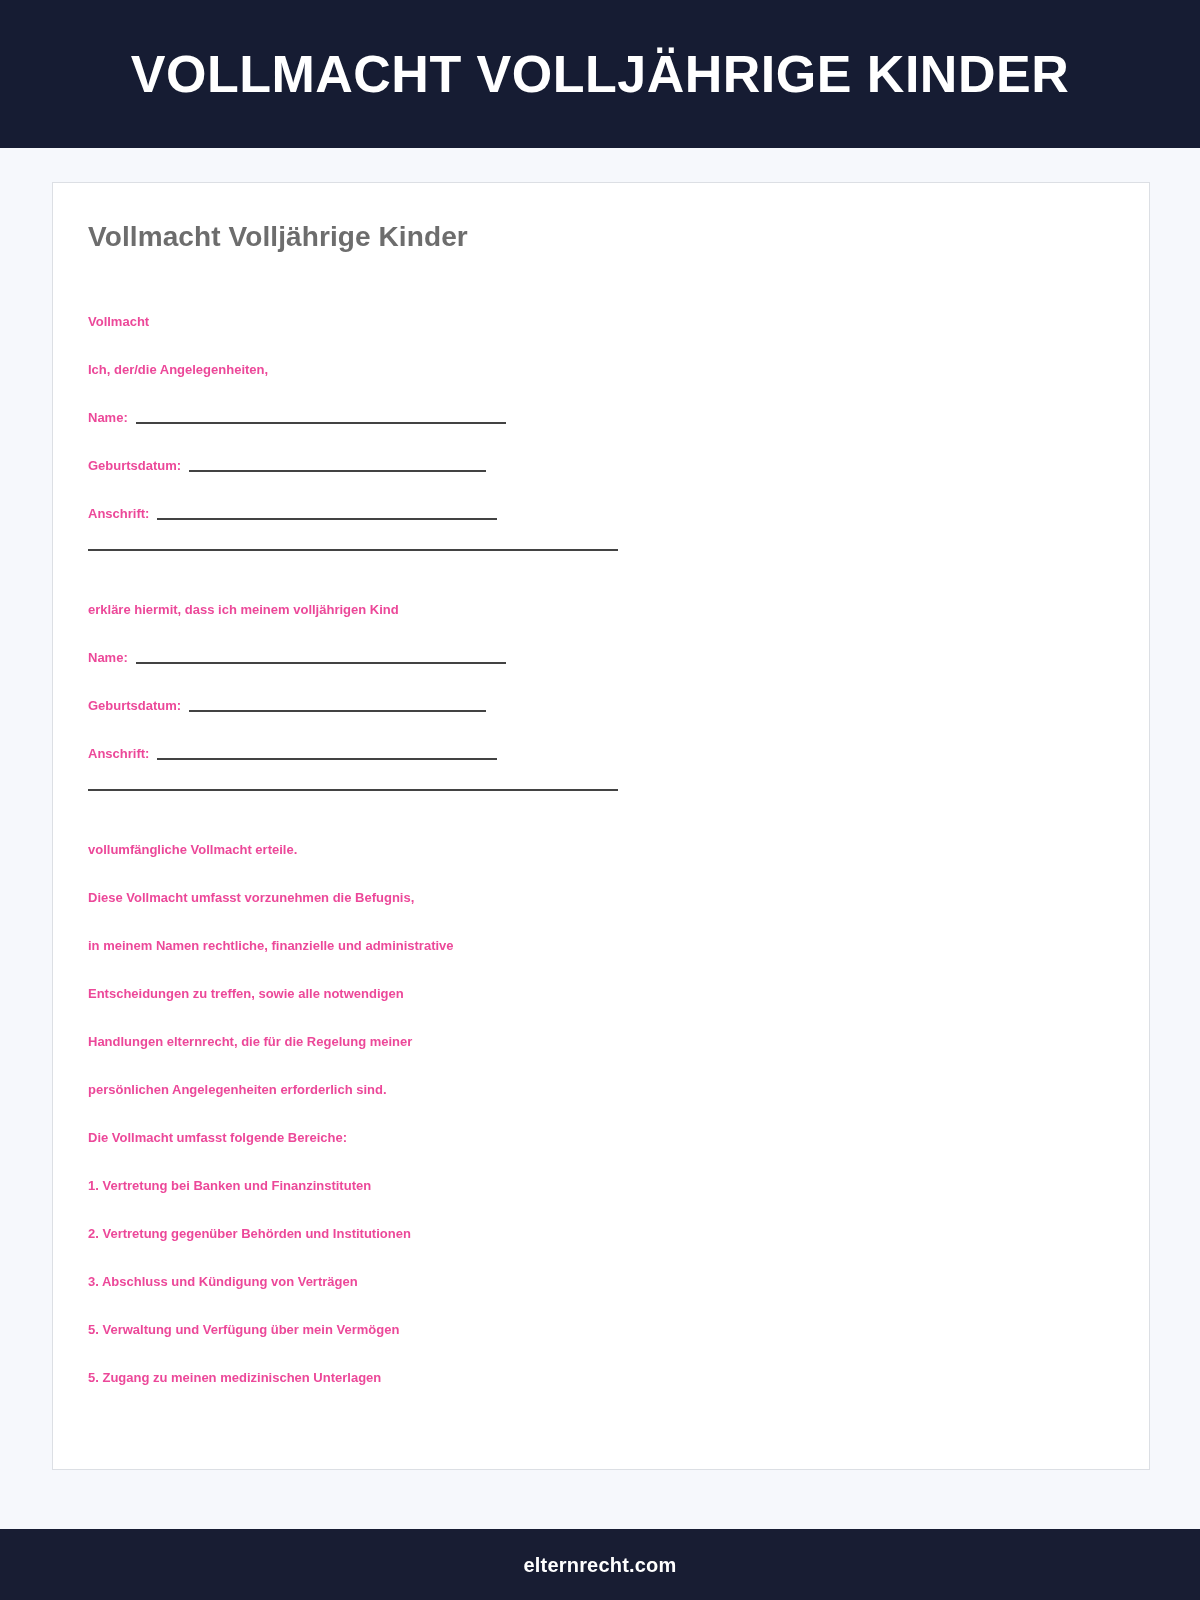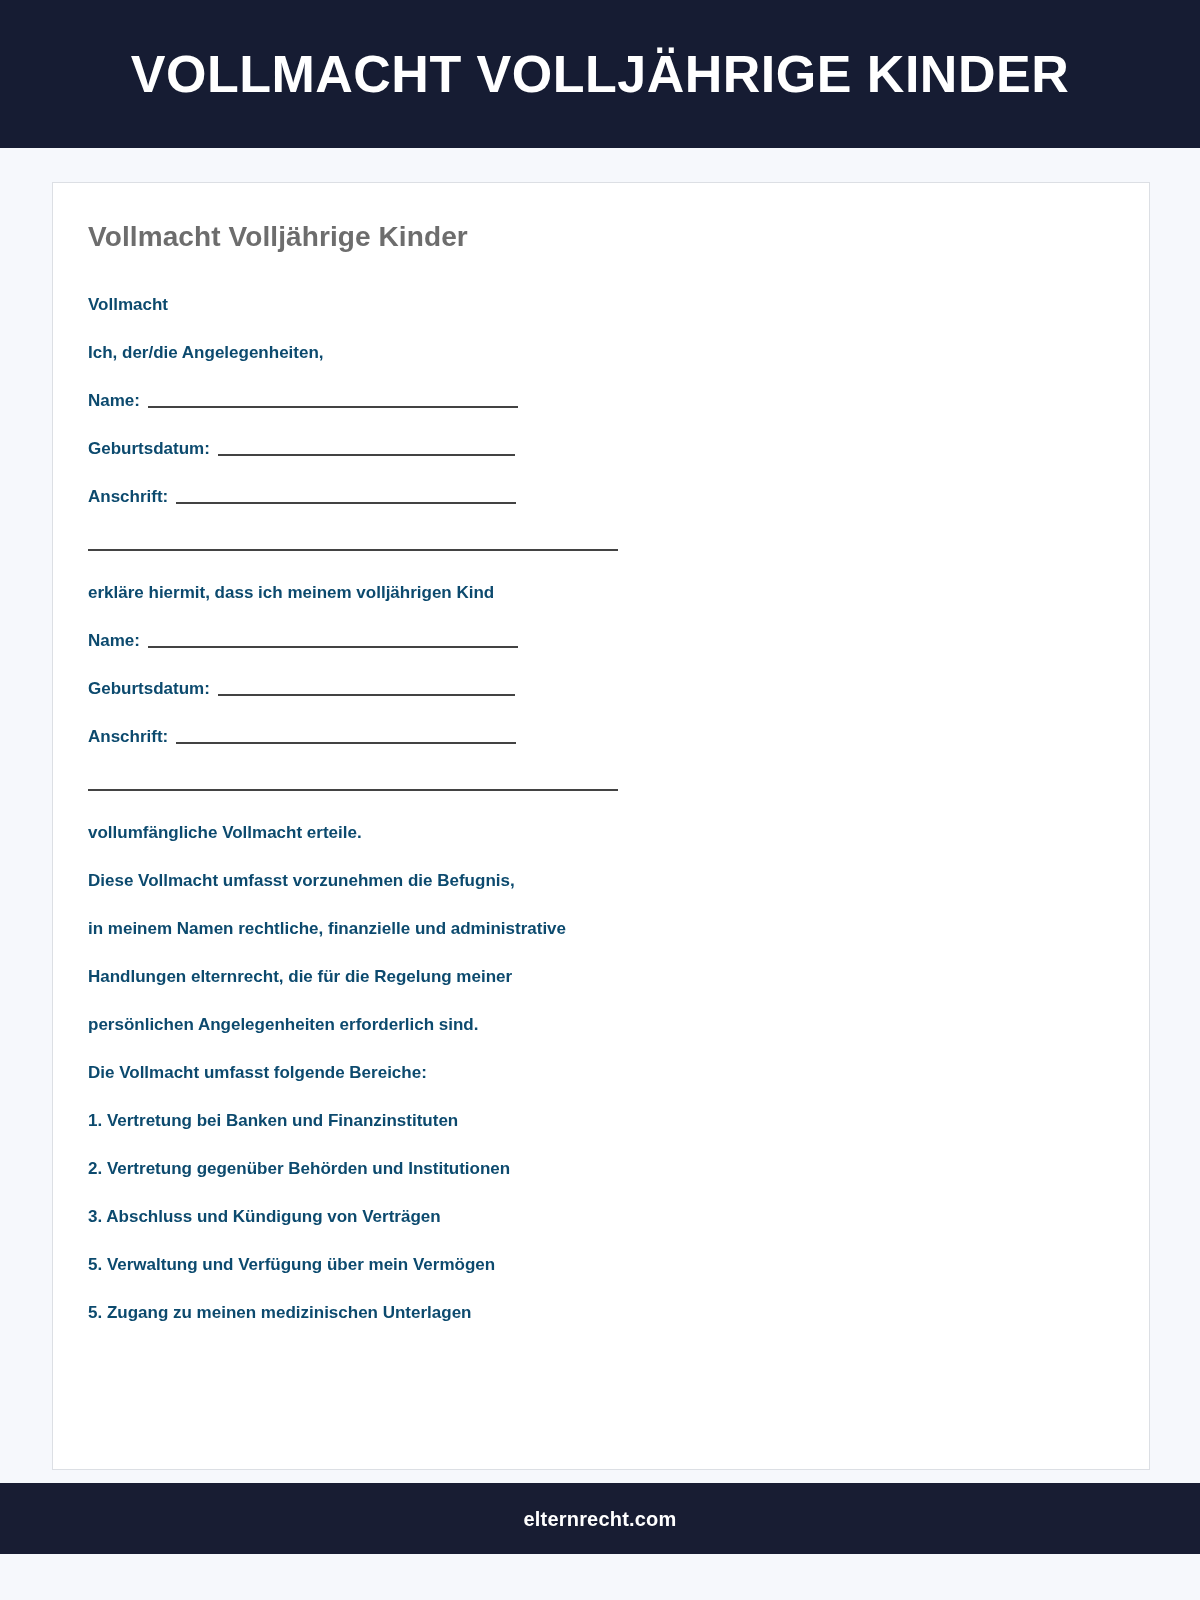--- a/index.html
+++ b/index.html
@@ -61,27 +61,27 @@
     padding: 0;
     letter-spacing: 0.1px;
   }
 
   .doc-body {
     margin: 0;
     padding: 0;
   }
 
   .line {
-    color: #0c4a6e;
-    font-size: 17px;
+    color: #ec4899;
+    font-size: 13px;
     font-weight: bold;
     line-height: 1;
     height: 48px;
     display: flex;
-    align-items: center;
+    align-items: flex-end;
     white-space: nowrap;
   }
 
   .line-text { display: inline-block; }
 
   
   .blank {
     display: inline-block;
     border-bottom: 2px solid #434343;
     height: 15px;
@@ -103,21 +103,21 @@
     width: 530px;
     border-bottom: 2px solid #434343;
     height: 1px;
     margin-top: 12px;
   }
 
   
   .bottom-banner {
     position: absolute;
     left: 0;
-    top: 1483px;
+    top: 1529px;
     width: 1200px;
     height: 71px;
     background: #181d33;
     display: flex;
     align-items: center;
     justify-content: center;
   }
   .bottom-banner-text {
     color: #ffffff;
     font-size: 20px;
@@ -193,20 +193,23 @@
       <span class="line-text">vollumfängliche Vollmacht erteile.</span>
     </div>
 
     <div class="line">
       <span class="line-text">Diese Vollmacht umfasst vorzunehmen die Befugnis,</span>
     </div>
     <div class="line">
       <span class="line-text">in meinem Namen rechtliche, finanzielle und administrative</span>
     </div>
     <div class="line">
+      <span class="line-text">Entscheidungen zu treffen, sowie alle notwendigen</span>
+    </div>
+    <div class="line">
       <span class="line-text">Handlungen elternrecht, die für die Regelung meiner</span>
     </div>
     <div class="line">
       <span class="line-text">persönlichen Angelegenheiten erforderlich sind.</span>
     </div>
 
     <div class="line">
       <span class="line-text">Die Vollmacht umfasst folgende Bereiche:</span>
     </div>
 

